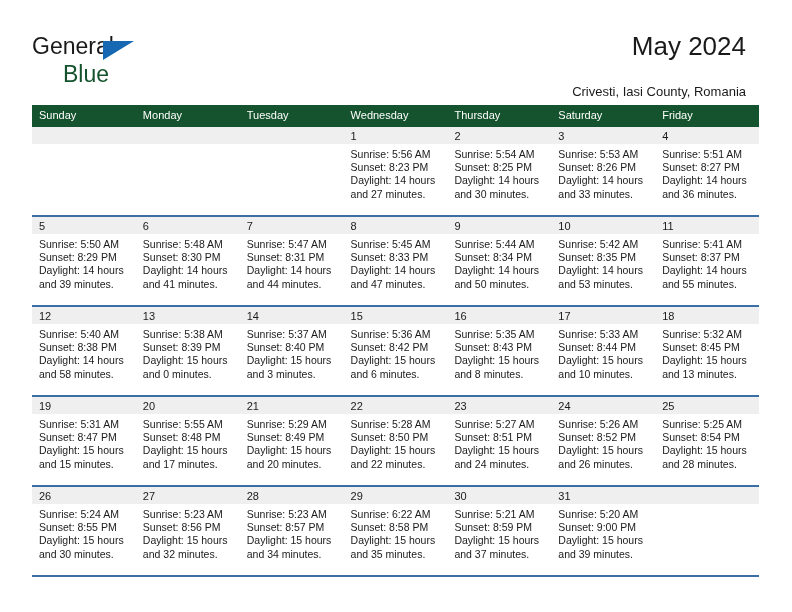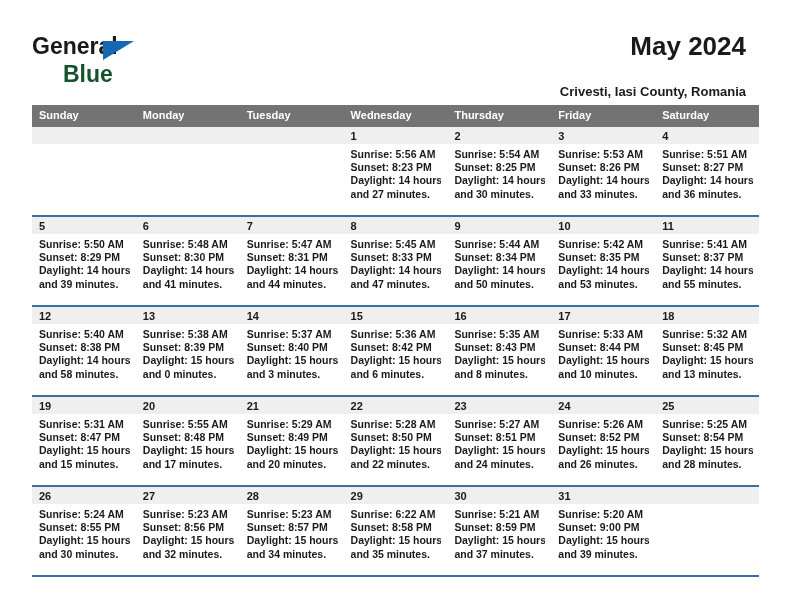--- a/index.html
+++ b/index.html
@@ -12,21 +12,20 @@
     height: 612px;
     font-family: "Liberation Sans", sans-serif;
     color: #000000;
     overflow: hidden;
   }
   .page {
     position: relative;
     width: 792px;
     height: 440px;
     box-sizing: border-box;
-    font-weight: bold;
   }
 
   
   .header {
     position: absolute;
     left: 32px;
     top: 30px;
     right: 34px;
     height: 66px;
   }
@@ -86,21 +85,21 @@
 
   
   .calendar {
     position: absolute;
     left: 32px;
     top: 105px;
     width: 727px;
   }
   .weekday-row {
     display: flex;
-    background: #737373;
+    background: #14532d;
     justify-content: space-between;
   }
   .weekday {
     flex: 1 1 0;
     box-sizing: border-box;
     padding: 4px 0 5px 7px;
     font-size: 11px;
     color: #ffffff;
     line-height: 13px;
     white-space: nowrap;
@@ -166,22 +165,22 @@
 
   </div>
 
   <div class="calendar">
     <div class="weekday-row">
         <div class="weekday">Sunday</div>
         <div class="weekday">Monday</div>
         <div class="weekday">Tuesday</div>
         <div class="weekday">Wednesday</div>
         <div class="weekday">Thursday</div>
+        <div class="weekday">Saturday</div>
         <div class="weekday">Friday</div>
-        <div class="weekday">Saturday</div>
       </div>
     <div id="weeks-container">
         <div class="week-row">
           <div class="day-cell empty">
             <div class="day-number-band"></div>
           </div>
           <div class="day-cell empty">
             <div class="day-number-band"></div>
           </div>
           <div class="day-cell empty">

